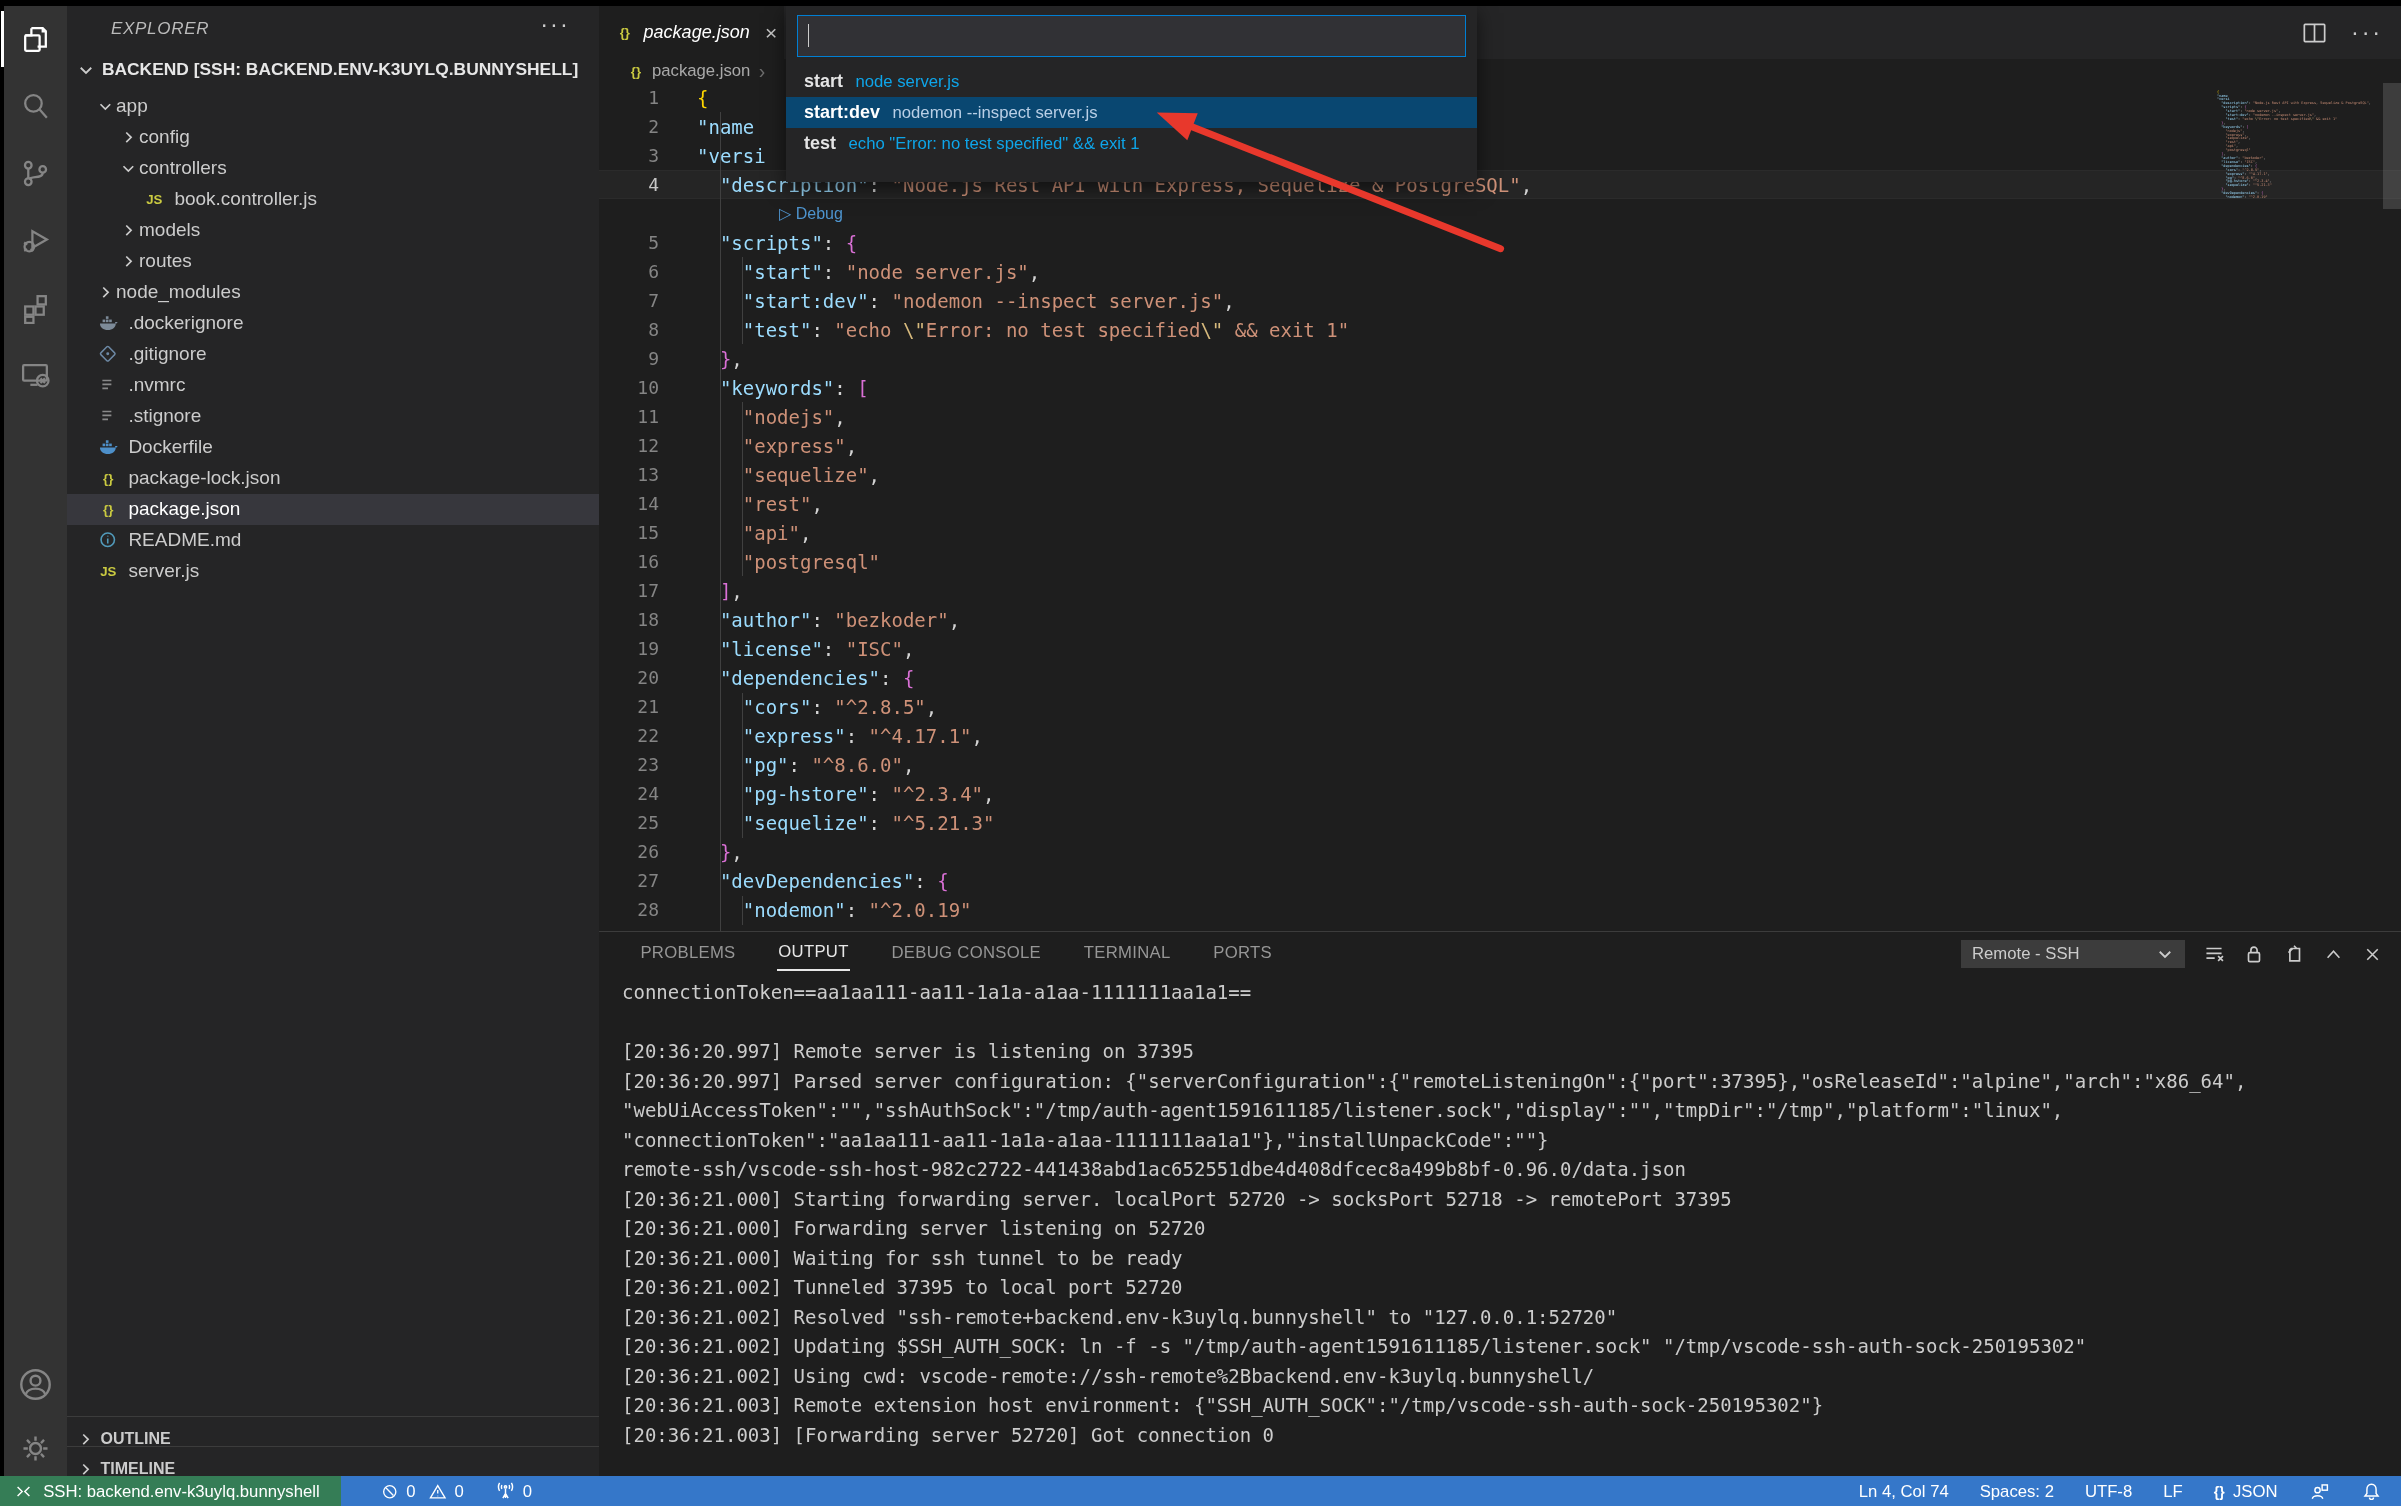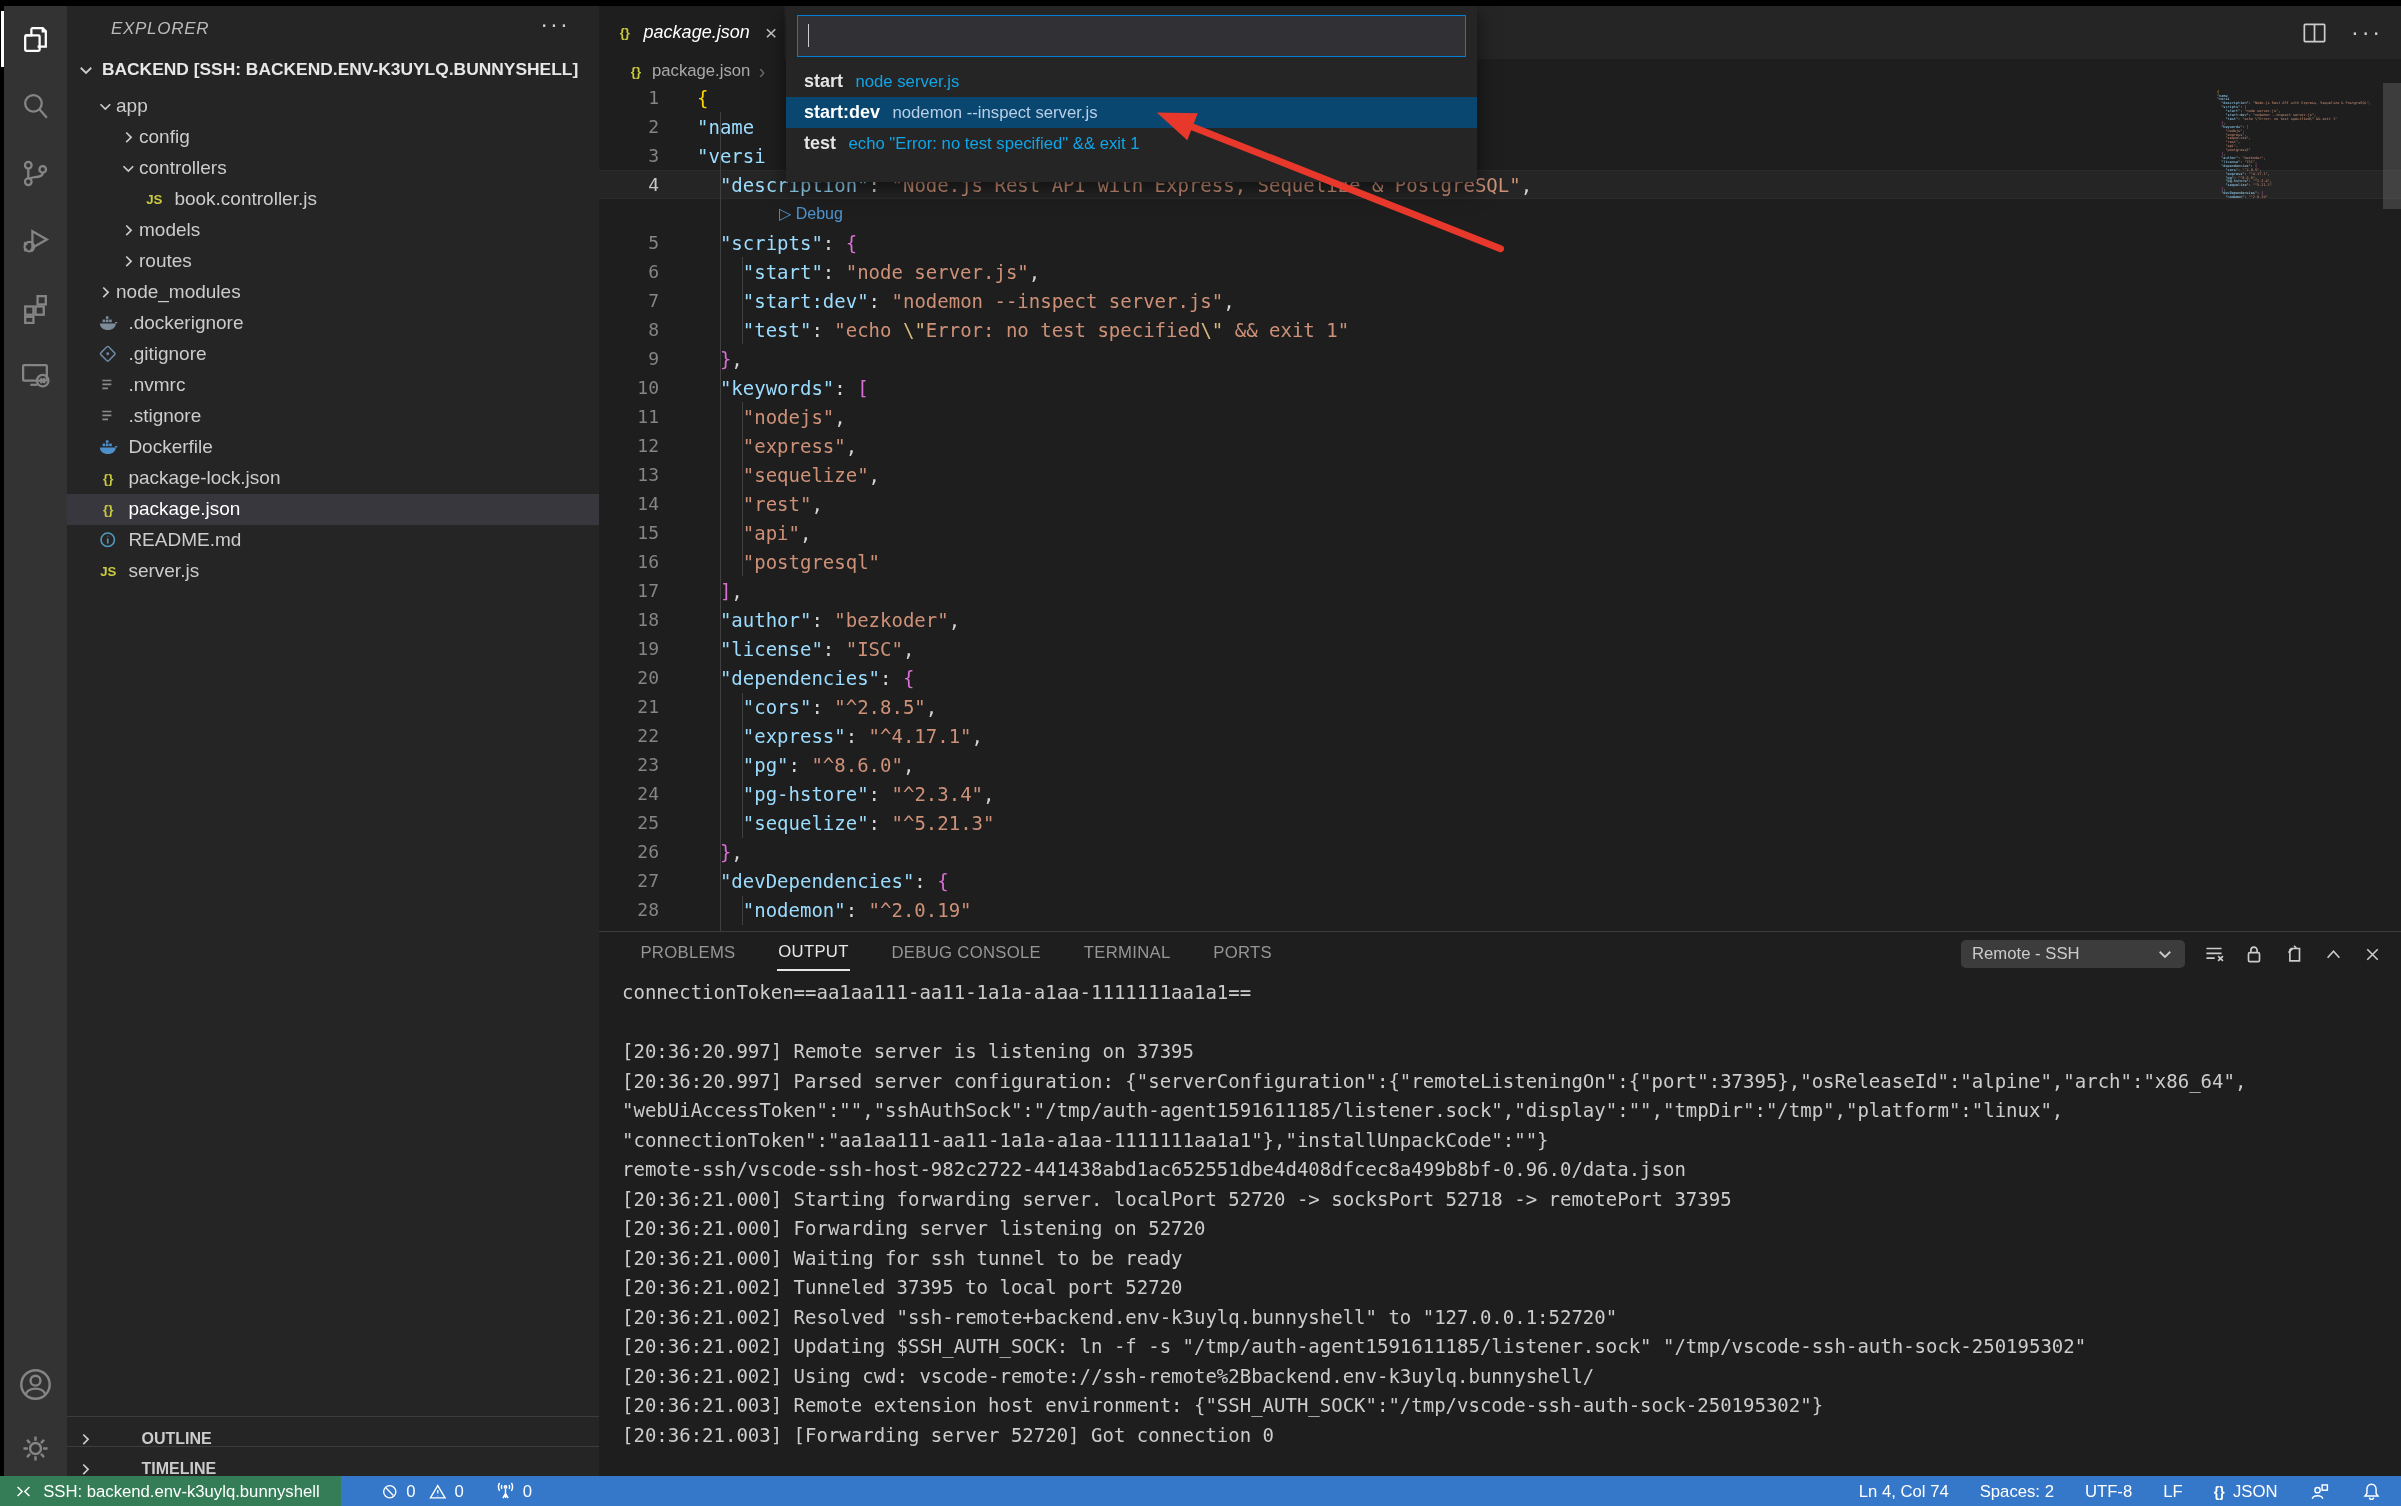--- a/index.html
+++ b/index.html
@@ -29,21 +29,21 @@
   #sb-more{position:absolute;right:29px;top:5.6px;font-size:23.6px;color:#cccccc;letter-spacing:2.1px;cursor:pointer;}
   #sb-root{position:absolute;left:0;top:46px;width:532px;height:36px;display:flex;align-items:center;font-weight:bold;font-size:17.4px;color:#e7e7e7;}
   #sb-root .chev{margin-left:8.3px;margin-right:5.6px;}
   #tree{position:absolute;left:0;top:85px;width:532px;}
   .trow{height:31px;display:flex;align-items:center;font-size:19px;color:#cccccc;white-space:nowrap;cursor:pointer;}
   .trow.selected{background:#37373d;color:#ffffff;}
   .chev{width:21px;display:inline-flex;justify-content:center;color:#cccccc;}
   .chev svg{stroke:#cccccc;fill:none;stroke-width:2.4;}
   .fi{width:26.4px;display:inline-flex;justify-content:center;align-items:center;margin-right:7px;flex:none;}
   .fi.badge{font-family:"Liberation Sans",sans-serif;font-weight:bold;font-size:13.2px;color:#cbcb41;}
-  .sb-sec{position:absolute;left:0;width:532px;height:46px;border-top:0.7px solid #3c3c3c;display:flex;align-items:center;font-weight:bold;font-size:16px;color:#cccccc;cursor:pointer;gap:41px;}
+  .sb-sec{position:absolute;left:0;width:532px;height:46px;border-top:0.7px solid #3c3c3c;display:flex;align-items:center;font-weight:bold;font-size:16px;color:#cccccc;cursor:pointer;}
   .sb-sec .chev{margin-left:8.3px;margin-right:4.2px;}
 
   
   #tabstrip{left:599px;top:5.6px;width:1802px;height:54px;background:#252526;}
   #tab-active{position:absolute;left:0;top:0;height:54px;width:185px;background:#1e1e1e;display:flex;align-items:center;padding:0 15.3px;cursor:pointer;}
   #tab-active .fi{width:21px;margin-right:8.3px;}
   #tab-label{font-size:18px;font-style:italic;color:#ffffff;}
   #tab-close{margin-left:15.3px;color:#c5c5c5;font-size:21px;line-height:21px;cursor:pointer;}
   #ed-actions{position:absolute;right:18px;top:0;height:54px;display:flex;align-items:center;gap:23.6px;}
   #ed-actions svg{stroke:#cccccc;fill:none;stroke-width:2.2;cursor:pointer;}
@@ -77,21 +77,21 @@
   .qp-row.selected .qp-label{color:#ffffff;}
   .qp-desc{font-size:16.7px;color:#0ea5e9;margin-left:12.5px;}
   .qp-row.selected .qp-desc{color:#b9cfe6;}
 
   
   #panel{left:599px;top:931px;width:1802px;height:545px;background:#1e1e1e;border-top:0.7px solid #3c3c3c;}
   #panel-header{position:absolute;left:0;top:0;width:1802px;height:44px;display:flex;align-items:center;}
   .ptab{margin-left:40px;font-size:16.7px;color:#969696;letter-spacing:0.3px;cursor:pointer;padding:4.2px 1.4px 7px 1.4px;}
   .ptab.active{color:#e7e7e7;border-bottom:2.1px solid #e7e7e7;}
   #panel-right{position:absolute;right:18px;top:0;height:44px;display:flex;align-items:center;gap:18px;}
-  #channel-select{width:224px;height:28px;background:#3c3c3c;border-radius:5px;display:flex;align-items:center;padding:0 11px;cursor:pointer;}
+  #channel-select{width:224px;height:28px;background:#3c3c3c;border-radius:0;display:flex;align-items:center;padding:0 11px;cursor:pointer;}
   #channel-label{font-size:16.7px;color:#cccccc;flex:1;}
   #panel-right svg{stroke:#cccccc;fill:none;stroke-width:2.4;cursor:pointer;}
   svg.dim{stroke:#6e6e6e;}
   #output{position:absolute;left:23px;top:46px;width:1765px;height:498px;overflow:hidden;cursor:text;}
   .oline{font-family:"DejaVu Sans Mono","Liberation Mono",monospace;font-size:19px;line-height:29.5px;color:#cccccc;white-space:pre;}
 
   
   #statusbar{left:0;top:1476px;width:2401px;height:31px;background:var(--statusbg);display:flex;align-items:center;color:#ffffff;font-size:16.7px;z-index:40;}
   #sb-remote{height:31px;background:var(--remotebg);display:flex;align-items:center;padding:0 21px 0 12.5px;gap:9.7px;cursor:pointer;}
   .st-item{display:flex;align-items:center;gap:7px;cursor:pointer;}

